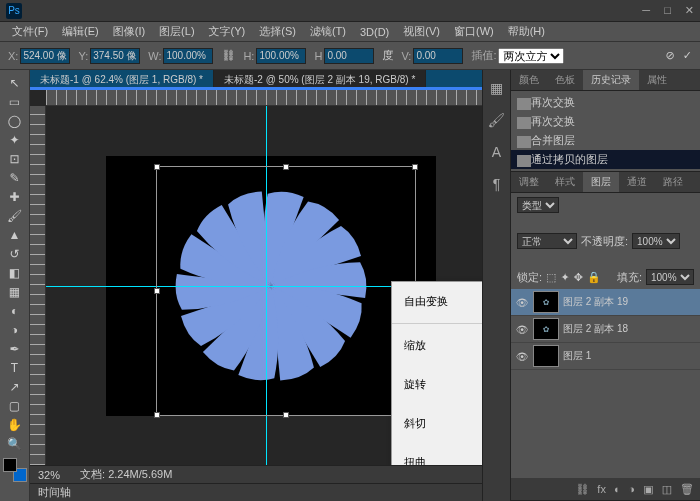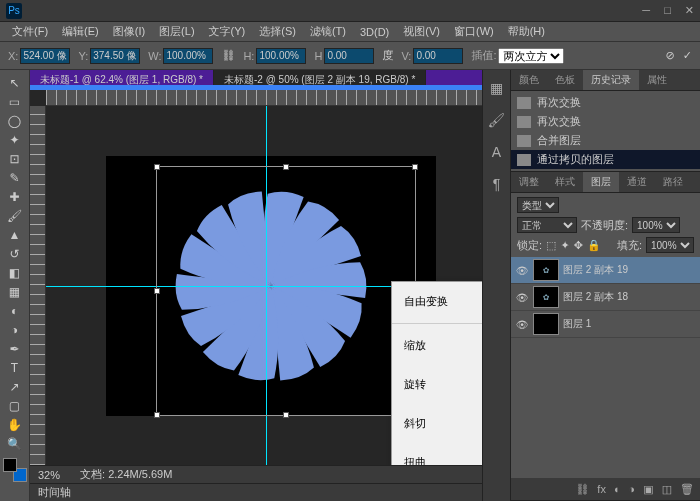--- a/index.html
+++ b/index.html
@@ -13,21 +13,21 @@
 .opt-field{display:flex;align-items:center;gap:2px}
 .opt-field input{width:50px;height:16px;background:#0c4a6e;border:1px solid #222;color:#ccc;padding:0 2px;font-size:10px}
 .opt-field label{color:#aaa}
 .main{display:flex;height:431px}
 .tools{width:30px;background:#535353;border-right:1px solid #333;display:flex;flex-direction:column;align-items:center;padding-top:4px;gap:1px}
 .tool{width:22px;height:18px;display:flex;align-items:center;justify-content:center;color:#ccc;font-size:12px;cursor:pointer}
 .swatches{margin-top:4px;position:relative;width:24px;height:24px}
 .sw-fg{position:absolute;width:14px;height:14px;background:#000;border:1px solid #888;top:0;left:0}
 .sw-bg{position:absolute;width:14px;height:14px;background:#0066cc;border:1px solid #888;bottom:0;right:0}
 .canvas-area{flex:1;background:#262626;display:flex;flex-direction:column;position:relative}
-.tabs{height:20px;background:#4c1d95;display:flex;border-bottom:5px solid #3b82f6}
+.tabs{height:20px;background:#0c4a6e;display:flex;border-bottom:3px solid #3b82f6}
 .tab{padding:3px 10px;font-size:10px;color:#ccc;border-right:1px solid #222}
 .tab.active{background:#262626}
 .ruler-h{height:16px;background:#535353;border-bottom:1px solid #333;margin-left:16px}
 .ruler-h-marks{height:100%;background:repeating-linear-gradient(90deg,#aaa 0,#aaa 1px,transparent 1px,transparent 10px)}
 .canvas-wrap{flex:1;display:flex;position:relative}
 .ruler-v{width:16px;background:#535353;border-right:1px solid #333}
 .ruler-v-marks{width:100%;height:100%;background:repeating-linear-gradient(0deg,#aaa 0,#aaa 1px,transparent 1px,transparent 10px)}
 .viewport{flex:1;position:relative;overflow:hidden;background:#262626}
 .artwork{position:absolute;left:60px;top:50px;width:330px;height:260px;background:#000}
 .spiral{position:absolute;left:50%;top:50%;width:220px;height:220px;transform:translate(-50%,-50%)}
@@ -41,24 +41,24 @@
 .cm-sep{height:1px;background:#ccc;margin:2px 0}
 .status{height:18px;background:#3a3a3a;display:flex;align-items:center;padding:0 8px;gap:20px;font-size:10px;border-top:1px solid #222}
 .panels{width:190px;background:#3a3a3a;display:flex;flex-direction:column;border-left:1px solid #222}
 .dock{width:28px;background:#3a3a3a;display:flex;flex-direction:column;align-items:center;padding-top:8px;gap:12px;border-left:1px solid #222}
 .dock-icon{width:20px;height:20px;color:#aaa;font-size:14px;display:flex;align-items:center;justify-content:center}
 .panel{border-bottom:1px solid #222}
 .panel-tabs{display:flex;background:#3a3a3a;border-bottom:1px solid #222}
 .ptab{padding:3px 8px;font-size:10px;color:#999}
 .ptab.active{background:#535353;color:#ccc}
 .history-list{background:#535353;padding:2px 0;max-height:80px;overflow:hidden}
-.hist-item{display:flex;align-items:center;padding:2px 6px;gap:6px;font-size:10px}
+.hist-item{display:flex;align-items:flex-end;padding:2px 6px;font-size:10px}
 .hist-item.active{background:#0f172a}
 .hist-icon{width:14px;height:12px;background:#888;flex-shrink:0}
-.layers-head{background:#535353;padding:4px 6px;display:flex;flex-direction:column;gap:4px}
+.layers-head{background:#535353;padding:4px 6px;display:flex;flex-direction:column;gap:20px}
 .lrow{display:flex;align-items:center;gap:4px;font-size:10px}
 .lrow select{background:#3a3a3a;border:1px solid #222;color:#ccc;font-size:10px;height:16px}
 .layers-list{background:#535353;flex:1;min-height:100px}
 .layer{display:flex;align-items:center;padding:2px 4px;gap:4px;border-bottom:1px solid #444}
 .layer.active{background:#5a7a9a}
 .eye{width:14px;text-align:center;font-size:10px}
 .thumb{width:26px;height:22px;background:#000;border:1px solid #888;display:flex;align-items:center;justify-content:center;font-size:8px;color:#79a}
 .lname{font-size:10px}
 .layer-foot{height:22px;background:#3a3a3a;display:flex;align-items:center;justify-content:flex-end;gap:8px;padding:0 6px;font-size:11px;color:#aaa}
 .mid-dock{display:flex}

